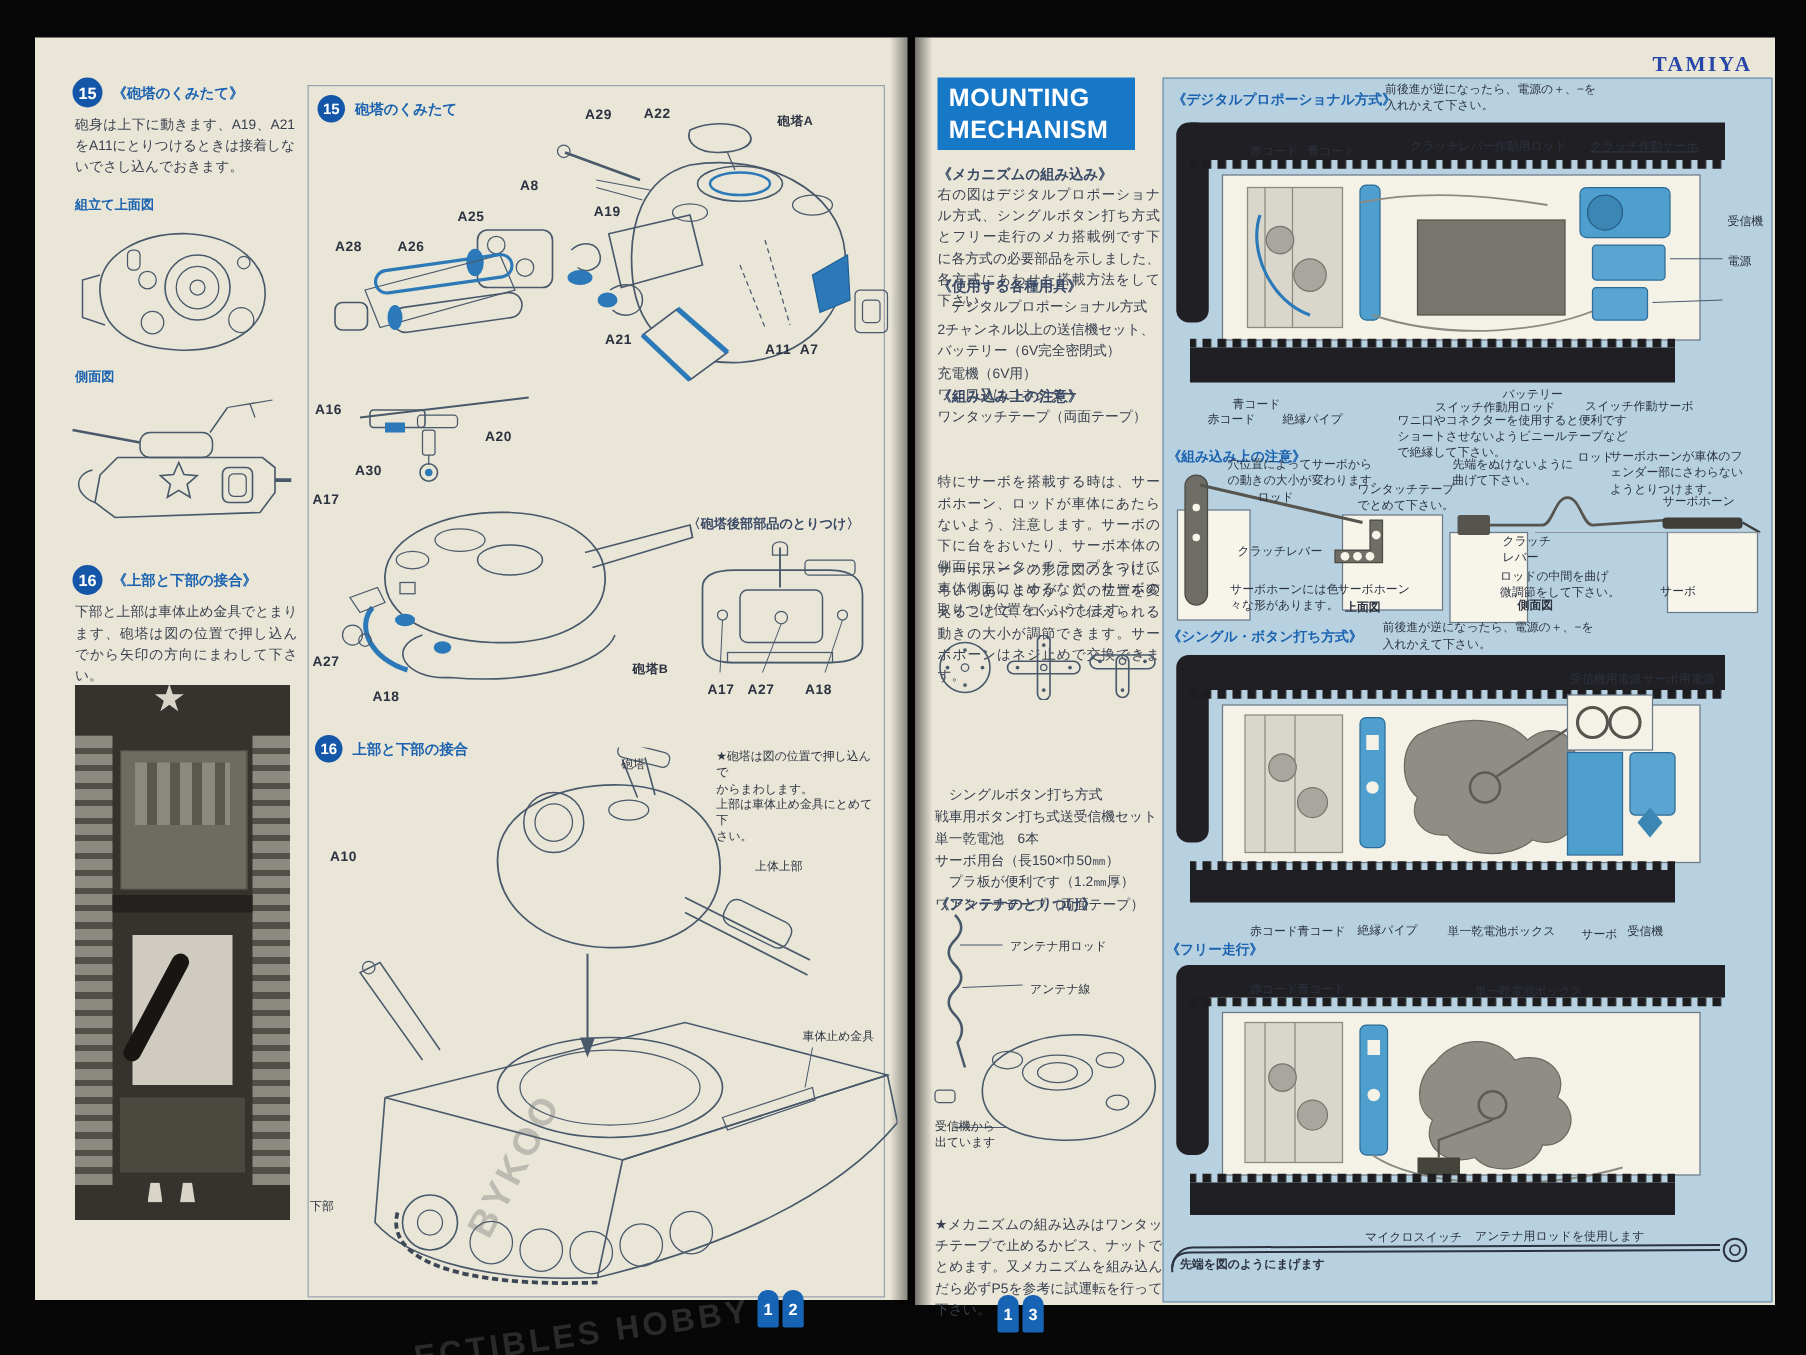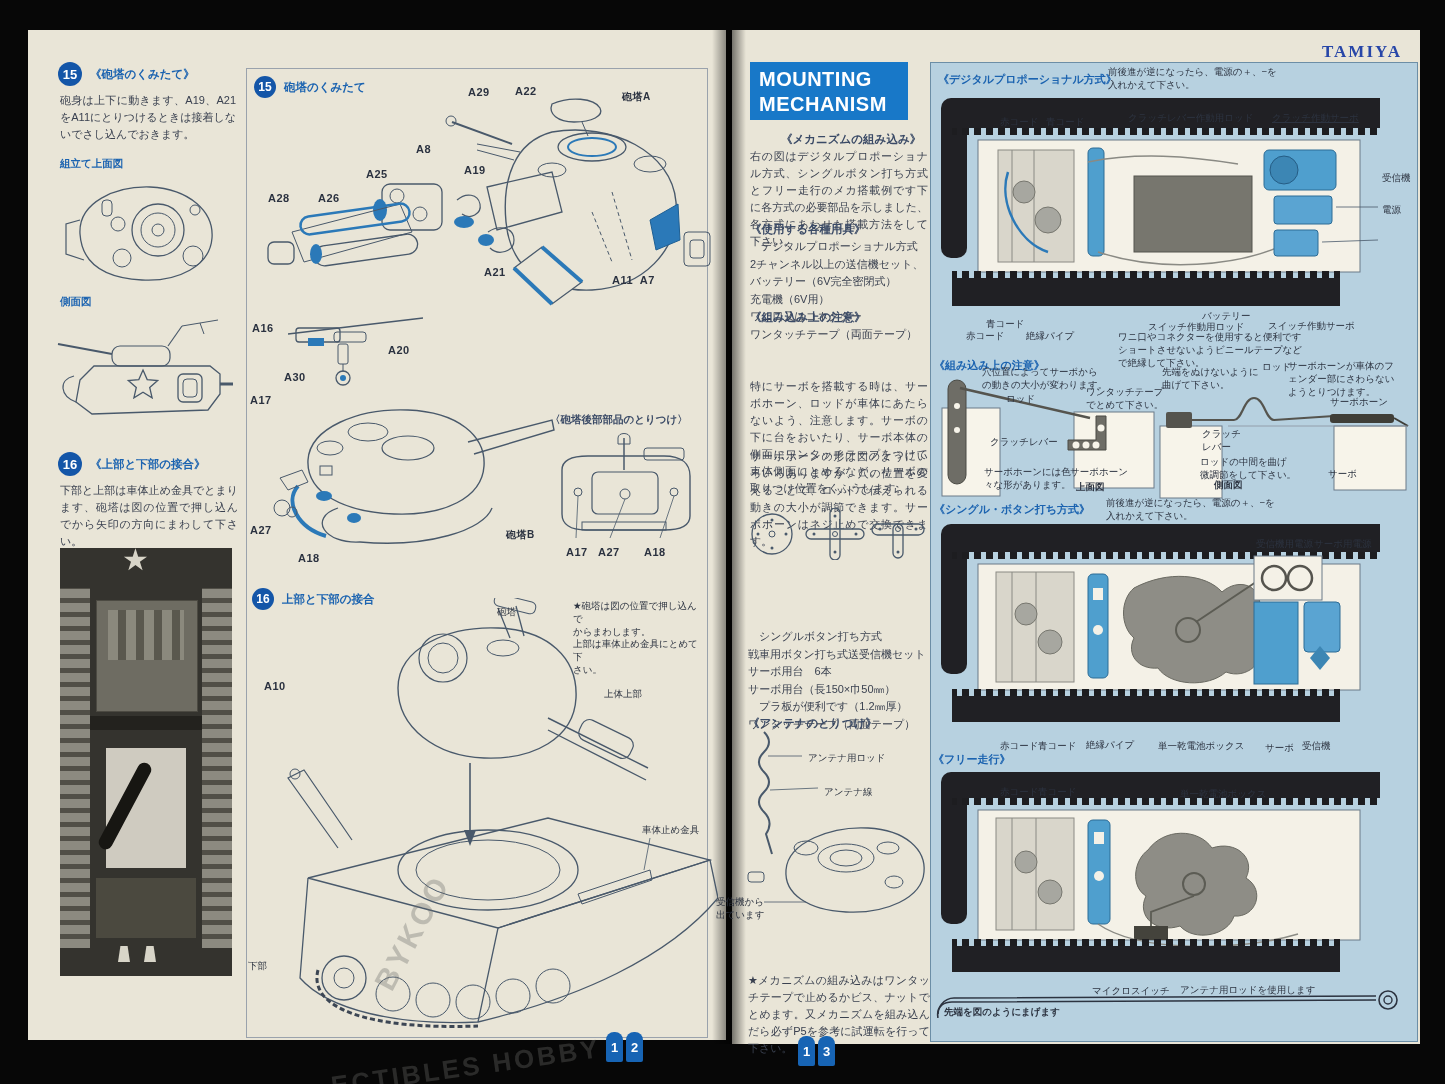--- a/index.html
+++ b/index.html
@@ -130,21 +130,21 @@
     <ellipse cx="234" cy="148" rx="8" ry="6" fill="#2b79b8"></ellipse>
     <path d="M340,120 L360,170 M360,100 L380,168" stroke="#49596b" stroke-dasharray="4 3"></path>
     <path d="M225,52 L268,60 M225,58 L262,68" stroke="#49596b" stroke-width="1"></path>
   </svg>
 
   <div class="lblb" style="left:468px;top:86px;">A29</div>
   <div class="lblb" style="left:515px;top:85px;">A22</div>
   <div class="lblb" style="left:622px;top:90px;font-size:10px;">砲塔A</div>
   <div class="lblb" style="left:416px;top:143px;">A8</div>
   <div class="lblb" style="left:366px;top:168px;">A25</div>
-  <div class="lblb" style="left:464px;top:164px;">A19</div>
+  <div class="lblb" style="left:475px;top:164px;">A19</div>
   <div class="lblb" style="left:268px;top:192px;">A28</div>
   <div class="lblb" style="left:318px;top:192px;">A26</div>
   <div class="lblb" style="left:484px;top:266px;">A21</div>
   <div class="lblb" style="left:612px;top:274px;white-space:pre;">A11  A7</div>
 
   <svg class="abs" style="left:278px;top:312px;" width="150" height="75" viewBox="0 0 150 75">
     <line x1="10" y1="22" x2="145" y2="6" stroke="#49596b" stroke-width="1.5"></line>
     <rect x="18" y="16" width="44" height="14" rx="3" fill="none" stroke="#49596b" stroke-width="1.3"></rect>
     <rect x="56" y="20" width="32" height="10" rx="3" fill="none" stroke="#49596b"></rect>
     <rect x="30" y="26" width="16" height="8" fill="#2b79b8"></rect>
@@ -239,21 +239,21 @@
   <div class="lbl" style="left:248px;top:960px;">下部</div>
 
   <div class="tab" style="left:606px;top:1032px;">1</div>
   <div class="tab" style="left:626px;top:1032px;">2</div>
 
   <div class="abs" style="left:750px;top:62px;width:158px;height:58px;background:#1878c8;color:#fff;font-weight:bold;font-size:20px;line-height:1.25;padding:5px 0 0 9px;box-sizing:border-box;letter-spacing:.5px;">
     <div>MOUNTING</div>
     <div>MECHANISM</div>
   </div>
 
-  <div class="hblue" style="left:750px;top:132px;color:#3a4a66;margin-left:31px;">《メカニズムの組み込み》</div>
+  <div class="hblue" style="left:750px;top:132px;color:#3a4a66;">《メカニズムの組み込み》</div>
   <div class="jp" style="left:750px;top:148px;width:178px;">右の図はデジタルプロポーショナル方式、シングルボタン打ち方式とフリー走行のメカ搭載例です下に各方式の必要部品を示しました、各方式にあわせた搭載方法をして下さい。</div>
 
   <div class="hblue" style="left:750px;top:222px;color:#3a4a66;">《使用する各種用具》</div>
   <div class="abs" style="left:750px;top:238px;width:180px;font-size:11px;line-height:1.6;color:#3a4150;">
     <div>　デジタルプロポーショナル方式</div>
     <div>2チャンネル以上の送信機セット、</div>
     <div>バッテリー（6V完全密閉式）</div>
     <div>充電機（6V用）</div>
     <div>ワニ口又はコネクター</div>
     <div>ワンタッチテープ（両面テープ）</div>
@@ -282,21 +282,21 @@
     <circle cx="150" cy="21" r="2.5" fill="none" stroke="#49596b"></circle>
     <circle cx="132" cy="21" r="1.5" fill="#49596b"></circle>
       <circle cx="168" cy="21" r="1.5" fill="#49596b"></circle>
       <circle cx="150" cy="44" r="1.5" fill="#49596b"></circle>
   </svg>
 
 
   <div class="abs" style="left:748px;top:628px;width:182px;font-size:11px;line-height:1.6;color:#3a4150;">
     <div>　シングルボタン打ち方式</div>
     <div>戦車用ボタン打ち式送受信機セット</div>
-    <div>サーボ用台　6本</div>
+    <div>単一乾電池　6本</div>
     <div>サーボ用台（長150×巾50㎜）</div>
     <div>　プラ板が便利です（1.2㎜厚）</div>
     <div>ワンタッチテープ（両面テープ）</div>
   </div>
 
   <div class="hblue" style="left:748px;top:716px;color:#3a4a66;">《アンテナのとりつけ》</div>
 
   <svg class="abs" style="left:746px;top:730px;" width="184" height="206" viewBox="0 0 184 206">
     <path d="M18,2 q10,10 0,20 q-10,10 0,20 q10,10 0,20 q-10,10 0,20 q10,10 2,22 l6,20" fill="none" stroke="#49596b" stroke-width="2"></path>
     <path d="M40,140 C42,112 86,96 122,98 C160,100 180,120 178,142 C176,168 140,184 100,182 C62,180 38,164 40,140 Z" fill="none" stroke="#49596b" stroke-width="1.3"></path>
@@ -305,21 +305,21 @@
     <ellipse cx="60" cy="118" rx="12" ry="7" fill="none" stroke="#49596b"></ellipse>
     <ellipse cx="142" cy="118" rx="11" ry="6" fill="none" stroke="#49596b"></ellipse>
     <ellipse cx="148" cy="152" rx="9" ry="6" fill="none" stroke="#49596b"></ellipse>
     <rect x="2" y="142" width="16" height="10" rx="3" fill="none" stroke="#49596b"></rect>
     <line x1="22" y1="26" x2="56" y2="26" stroke="#49596b" stroke-width=".8"></line>
     <line x1="24" y1="60" x2="72" y2="58" stroke="#49596b" stroke-width=".8"></line>
     <line x1="18" y1="172" x2="60" y2="172" stroke="#49596b" stroke-width=".8"></line>
   </svg>
   <div class="lbl" style="left:808px;top:752px;">アンテナ用ロッド</div>
   <div class="lbl" style="left:824px;top:786px;">アンテナ線</div>
-  <div class="lbl pre" style="left:716px;top:896px;">受信機から
+  <div class="lbl pre" style="left:748px;top:896px;">受信機から
 出ています</div>
 
   <div class="jp" style="left:748px;top:972px;width:182px;">★メカニズムの組み込みはワンタッチテープで止めるかビス、ナットでとめます。又メカニズムを組み込んだら必ずP5を参考に試運転を行って下さい。</div>
 
   <div class="tab" style="left:798px;top:1036px;">1</div>
   <div class="tab" style="left:818px;top:1036px;">3</div>
 
   <div class="abs" style="left:1322px;top:42px;font-family:'Liberation Serif','DejaVu Serif',serif;font-weight:bold;font-size:17px;letter-spacing:2px;color:#2746a8;">TAMIYA</div>
 
   <div class="abs" style="left:930px;top:62px;width:486px;height:978px;background:#b7d1e0;border:1px solid #6c8ea6;"></div>

